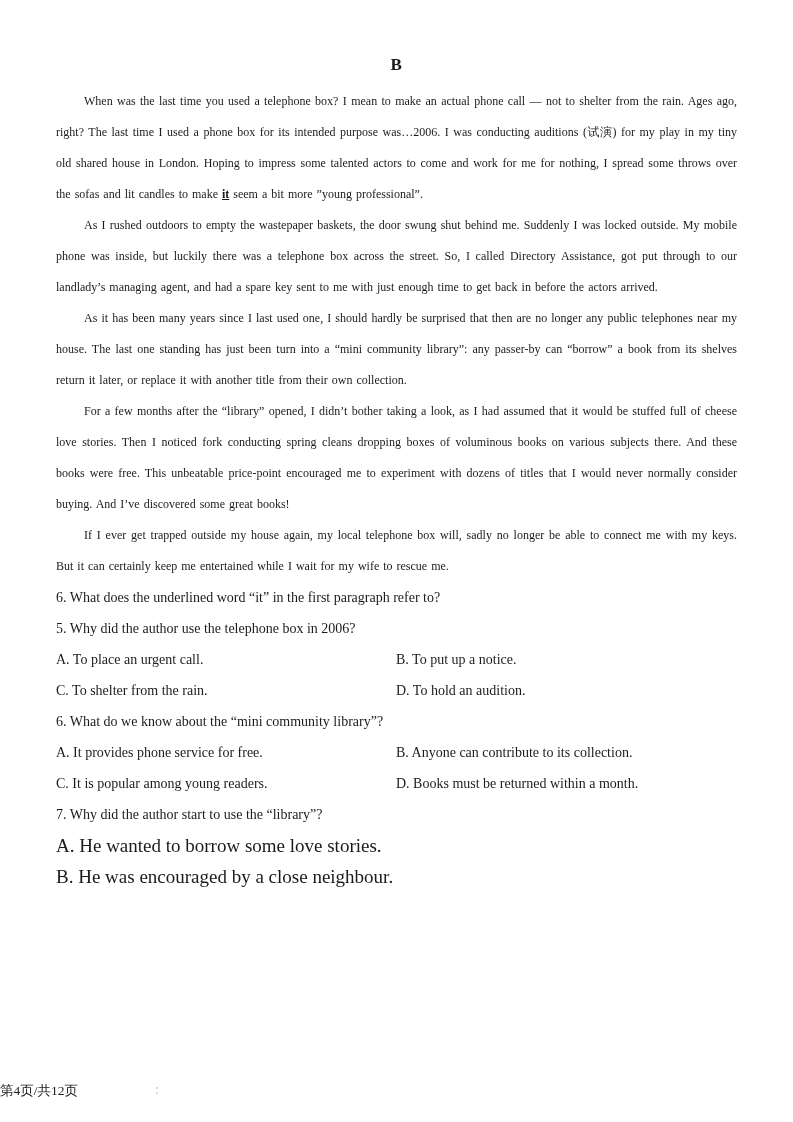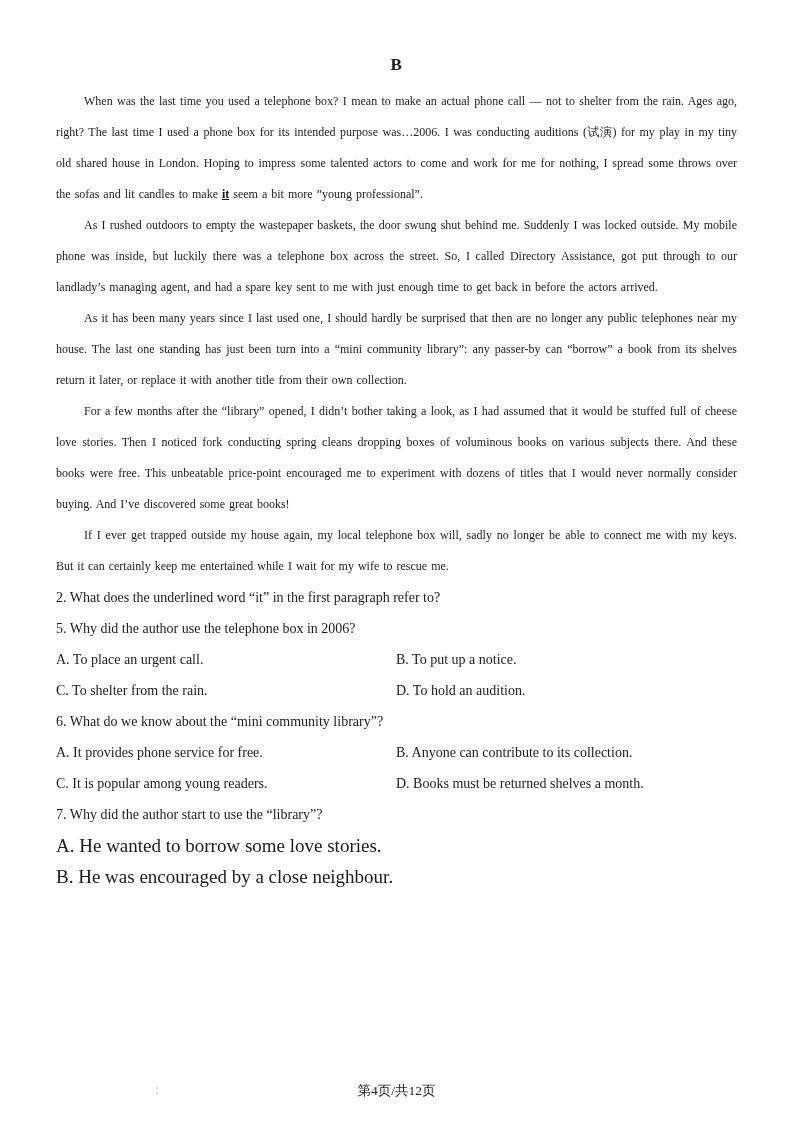--- a/index.html
+++ b/index.html
@@ -58,21 +58,21 @@
   }
   .opt-line {
     font-size: 19px;
     line-height: 31px;
   }
   .footer {
     position: absolute;
     left: 0;
     right: 0;
     bottom: 22px;
-    text-align: center;
+    text-align: left;
     font-size: 13.5px;
     color: #222222;
   }
   .scan-artifact {
     position: absolute;
     left: 156px;
     top: 1087px;
     width: 3px;
     height: 8px;
     opacity: 0.45;
@@ -98,40 +98,40 @@
   <p class="para"><span>When was the last time you used a telephone box? I mean to make an actual phone call — not to shelter from the rain. Ages ago, right? The last time I used a phone box for its intended purpose was…2006. I was conducting auditions (试演) for my play in my tiny old shared house in London. Hoping to impress some talented actors to come and work for me for nothing, I spread some throws over the sofas and lit candles to make </span><span class="u-bold">it</span><span> seem a bit more ”young professional”.</span></p>
 
   <p class="para">As I rushed outdoors to empty the wastepaper baskets, the door swung shut behind me. Suddenly I was locked outside. My mobile phone was inside, but luckily there was a telephone box across the street. So, I called Directory Assistance, got put through to our landlady’s managing agent, and had a spare key sent to me with just enough time to get back in before the actors arrived.</p>
 
   <p class="para">As it has been many years since I last used one, I should hardly be surprised that then are no longer any public telephones near my house. The last one standing has just been turn into a “mini community library”: any passer-by can “borrow” a book from its shelves return it later, or replace it with another title from their own collection.</p>
 
   <p class="para">For a few months after the “library” opened, I didn’t bother taking a look, as I had assumed that it would be stuffed full of cheese love stories. Then I noticed fork conducting spring cleans dropping boxes of voluminous books on various subjects there. And these books were free. This unbeatable price-point encouraged me to experiment with dozens of titles that I would never normally consider buying. And I’ve discovered some great books!</p>
 
   <p class="para">If I ever get trapped outside my house again, my local telephone box will, sadly no longer be able to connect me with my keys. But it can certainly keep me entertained while I wait for my wife to rescue me.</p>
 
-  <p class="q-text">2. What does the underlined word “it” in the first paragraph refer to?</p>
+  <p class="q-text">6. What does the underlined word “it” in the first paragraph refer to?</p>
 
   <p class="q-text">5. Why did the author use the telephone box in 2006?</p>
   <div class="opt-row">
     <span class="opt-col1">A. To place an urgent call.</span>
     <span class="opt-col2">B. To put up a notice.</span>
   </div>
   <div class="opt-row">
     <span class="opt-col1">C. To shelter from the rain.</span>
     <span class="opt-col2">D. To hold an audition.</span>
   </div>
 
   <p class="q-text">6. What do we know about the “mini community library”?</p>
   <div class="opt-row">
     <span class="opt-col1">A. It provides phone service for free.</span>
     <span class="opt-col2">B. Anyone can contribute to its collection.</span>
   </div>
   <div class="opt-row">
     <span class="opt-col1">C. It is popular among young readers.</span>
-    <span class="opt-col2">D. Books must be returned shelves a month.</span>
+    <span class="opt-col2">D. Books must be returned within a month.</span>
   </div>
 
   <p class="q-text">7. Why did the author start to use the “library”?</p>
   <div class="opt-line">A. He wanted to borrow some love stories.</div>
   <div class="opt-line">B. He was encouraged by a close neighbour.</div>
 
   <div class="scan-artifact"></div>
 
   <div class="footer">第4页/共12页</div>
 

